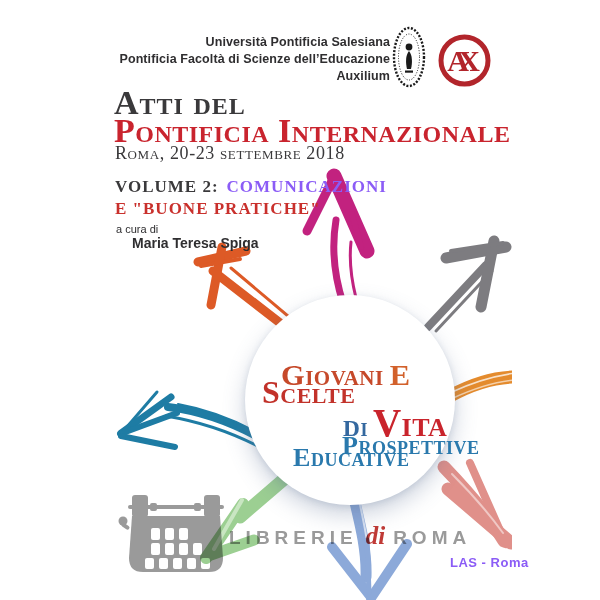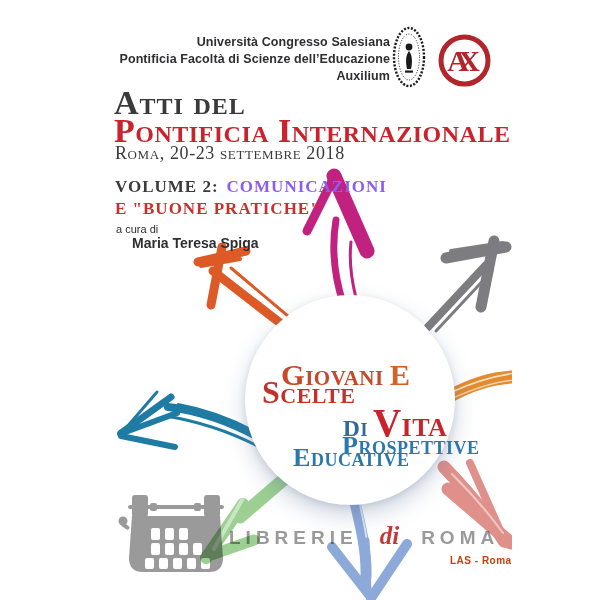--- a/index.html
+++ b/index.html
@@ -45,24 +45,24 @@
   .w-pro{color:#2a79ad;font-size:18px;margin-left:24px;}
   .w-edu{color:#2a79ad;font-size:18px;}
   .l1{left:36px;top:63px;}
   .l2{left:17px;top:80px;}
   .l3{left:98px;top:105px;}
   .l4{left:73px;top:136px;}
   .l5{left:48px;top:148px;}
 
   
   .watermark{position:absolute;left:0;top:0;width:600px;height:600px;mix-blend-mode:multiply;pointer-events:none;}
-  .store-row{position:absolute;left:229px;top:522px;display:flex;align-items:baseline;gap:22px;}
+  .store-row{position:absolute;left:229px;top:522px;display:flex;align-items:baseline;gap:8px;}
   .store-gray{font-size:19px;font-weight:700;color:#9a9a9a;letter-spacing:5px;}
   .store-di{font-family:"Liberation Serif",serif;font-style:italic;font-size:25px;font-weight:700;color:#c03a36;}
-  .publisher{position:absolute;left:413px;top:555px;font-size:10px;font-weight:700;color:#c2410c;letter-spacing:.5px;padding-left:37px;}
+  .publisher{position:absolute;left:413px;top:555px;font-size:13px;font-weight:700;color:#8b5cf6;letter-spacing:.5px;padding-left:37px;}
   .register{position:absolute;left:118px;top:490px;}
 </style>
 </head>
 <body>
 
 <div class="stage">
 
   <svg class="art" viewBox="0 0 600 600">
     <defs>
         <clipPath id="coverclip">
@@ -121,21 +121,21 @@
       <g stroke="#e0908a">
         <path d="M444,467 C468,492 489,516 504,541" stroke-width="13"></path>
         <path d="M470,463 L506,544" stroke-width="8"></path>
         <path d="M448,489 L511,543" stroke-width="13"></path>
         <path d="M452,474 C472,494 490,515 503,533" stroke="rgba(255,255,255,.5)" stroke-width="2"></path>
       </g>
     </g>
   </svg>
 
   <div class="header">
-    <div>Università Congresso Salesiana</div>
+    <div>Università Pontificia Salesiana</div>
     <div>Pontificia Facoltà di Scienze dell’Educazione Auxilium</div>
   </div>
 
   <svg class="seal" width="34" height="62" viewBox="0 0 34 62">
     <ellipse cx="17" cy="31" rx="15" ry="29" fill="none" stroke="#1a1a1a" stroke-width="2.4" stroke-dasharray="2,1.6"></ellipse>
     <ellipse cx="17" cy="31" rx="10.5" ry="23" fill="none" stroke="#1a1a1a" stroke-width="1" stroke-dasharray="1,1.6"></ellipse>
     <circle cx="17" cy="21" r="3.4" fill="#1a1a1a"></circle>
     <path d="M17,25 C13.5,29 13.5,37 15,43 L19,43 C20.5,37 20.5,29 17,25 Z" fill="#1a1a1a"></path>
     <rect x="13" y="44.5" width="8" height="2.2" fill="#1a1a1a"></rect>
   </svg>

